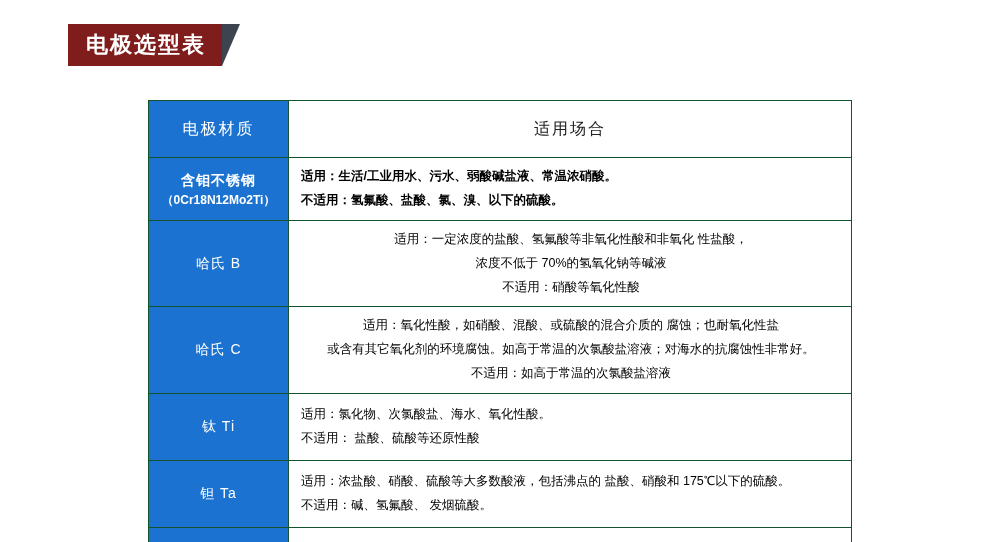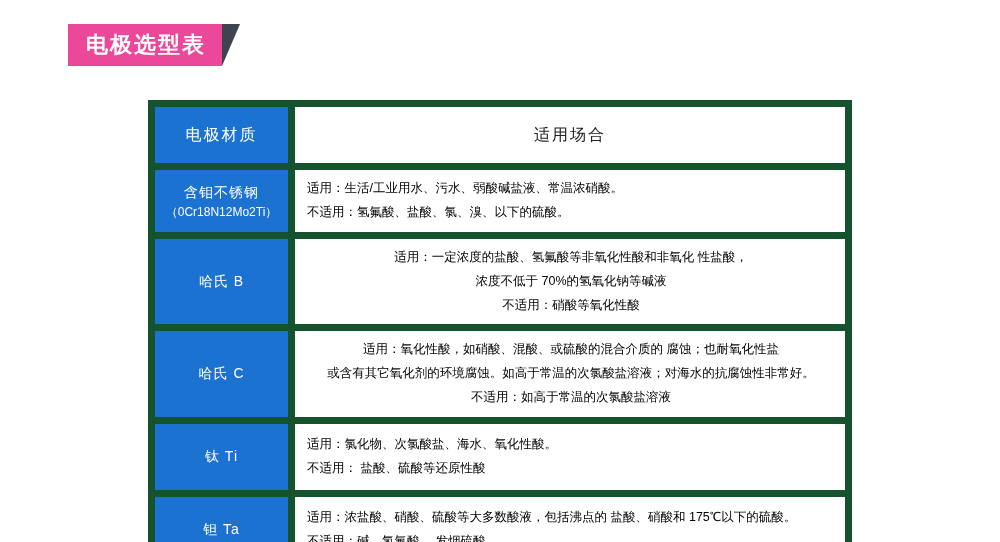--- a/index.html
+++ b/index.html
@@ -19,21 +19,21 @@
   
   .title-wrap {
     position: absolute;
     left: 68px;
     top: 24px;
     height: 42px;
     display: flex;
     align-items: stretch;
   }
   .title-banner {
-    background: #ec4899;
+    background: #7f1d1d;
     color: #ffffff;
     font-size: 22px;
     font-weight: bold;
     letter-spacing: 2px;
     display: flex;
     align-items: center;
     padding: 0 16px 0 18px;
     line-height: 1;
   }
   .title-tail {
@@ -49,21 +49,21 @@
     left: 148px;
     top: 100px;
     width: 704px;
   }
   table.spec {
     border-collapse: collapse;
     width: 100%;
     table-layout: fixed;
   }
   table.spec td {
-    border: 7px solid #14532d;
+    border: 1px solid #14532d;
     vertical-align: middle;
   }
   .col-mat {
     width: 140px;
   }
   .cell-mat {
     background: #1b72d0;
     color: #ffffff;
     text-align: center;
     font-size: 14px;
@@ -97,21 +97,21 @@
     background: #ffffff;
     font-size: 12.5px;
     line-height: 1.9;
     padding: 7px 10px 7px 12px;
     color: #000000;
   }
   .cell-use .ln {
     white-space: nowrap;
   }
   .row-h-1 td { height: 36px; }
-  .row-h-2 td { height: 48px; }
+  .row-h-2 td { height: 48px; font-weight: bold; }
   .row-h-3 td { height: 60px; text-align: center; }
   .row-h-4 td { height: 52px; }
 </style>
 </head>
 <body>
 
 <div class="title-wrap">
   <div class="title-banner">电极选型表</div>
   <div class="title-tail"></div>
 </div>

